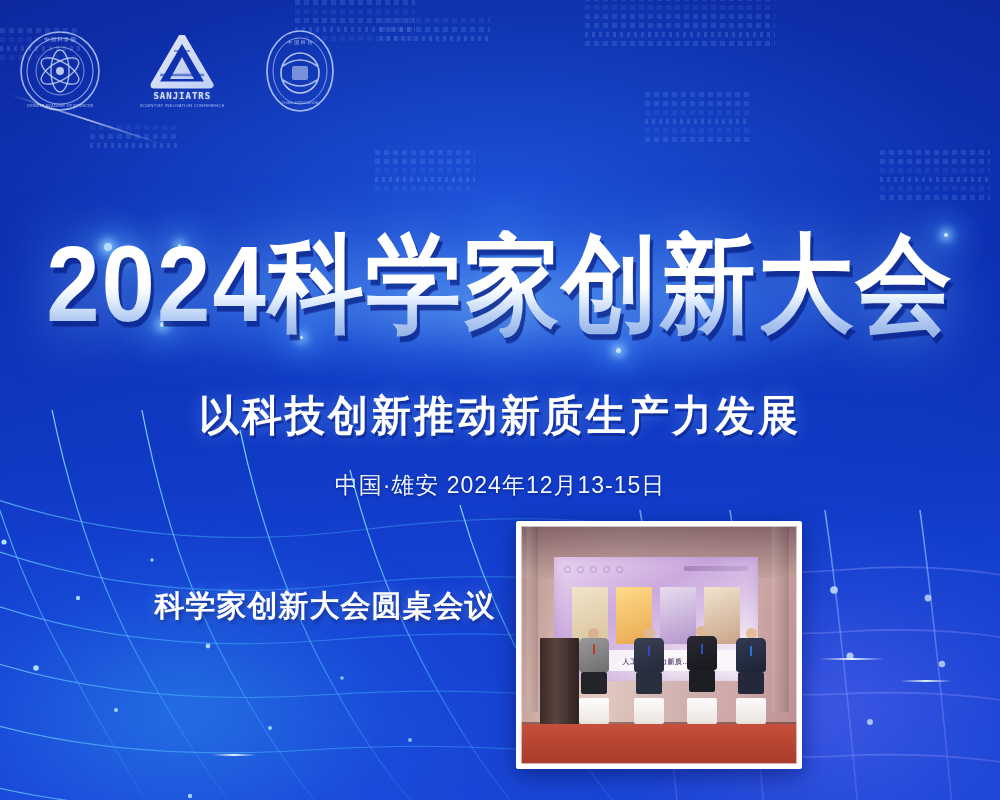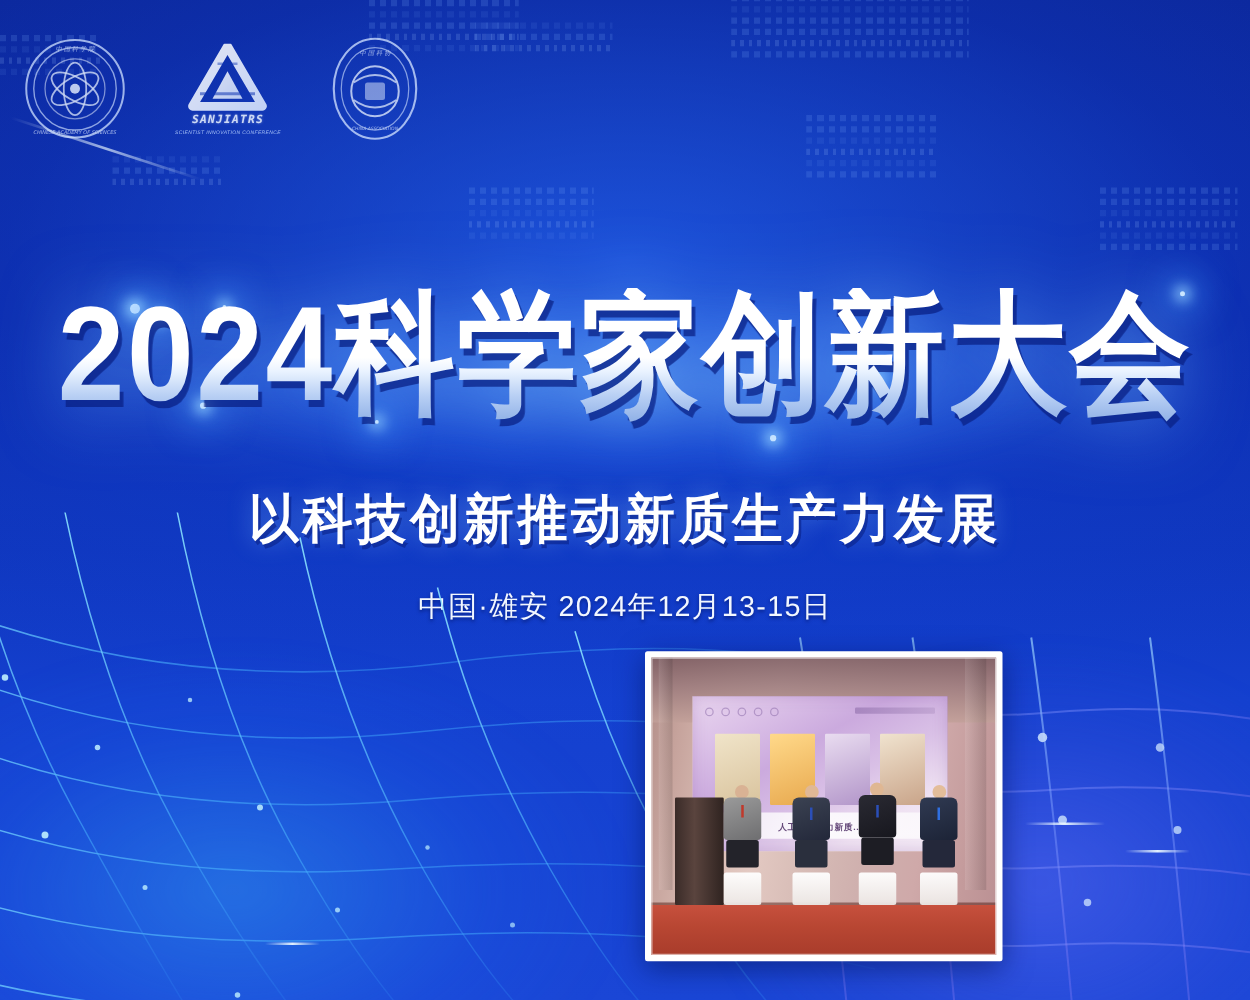--- a/index.html
+++ b/index.html
@@ -48,21 +48,21 @@
   .mesh-glow-r{
     position:absolute;right:-120px;bottom:-140px;width:640px;height:520px;
     background:radial-gradient(ellipse 340px 240px at 55% 55%, rgba(120,120,255,.38) 0%, rgba(80,90,230,.14) 52%, rgba(10,40,160,0) 78%);
     filter:blur(12px);
   }
   .streak{position:absolute;height:2px;border-radius:2px;
     background:linear-gradient(90deg,rgba(255,255,255,0),rgba(235,248,255,.95),rgba(255,255,255,0));}
 
   
   .logos{position:absolute;left:18px;top:28px;display:flex;align-items:center;gap:38px;}
-  .logo{opacity:.88;font-style:italic;}
+  .logo{opacity:.88;}
   .logo svg{display:block;}
   .logo-tri{display:flex;flex-direction:column;align-items:center;gap:3px;}
   .tri-word{
     font-size:9px;letter-spacing:1px;font-weight:bold;color:#e8f1ff;
     font-family:"DejaVu Sans Mono",monospace;line-height:1;
     text-shadow:0 0 2px rgba(255,255,255,.5);
   }
   .tri-sub{font-size:4px;letter-spacing:.3px;color:#b9d2ff;line-height:1;white-space:nowrap;}
 
   
@@ -352,20 +352,21 @@
   </svg>
 
   <div class="streak" style="left:600px;bottom:96px;width:70px;"></div>
   <div class="streak" style="left:700px;bottom:112px;width:58px;"></div>
   <div class="streak" style="left:820px;bottom:140px;width:64px;"></div>
   <div class="streak" style="left:900px;bottom:118px;width:52px;"></div>
   <div class="streak" style="left:212px;bottom:44px;width:44px;"></div>
   <div class="streak" style="left:5px;top:118px;width:160px;transform:rotate(18deg);opacity:.7;"></div>
 
   <div class="caption">
+    <div>科学家创新大会圆桌会议</div>
   </div>
 
   <div class="photo-wrap">
     <div class="photo">
       <div class="ph-wall"></div>
       <div class="ph-wall-top"></div>
       <div class="ph-pillar" style="left:2%;width:4%;"></div>
       <div class="ph-pillar" style="right:3%;width:6%;"></div>
 
       <div class="ph-screen">

